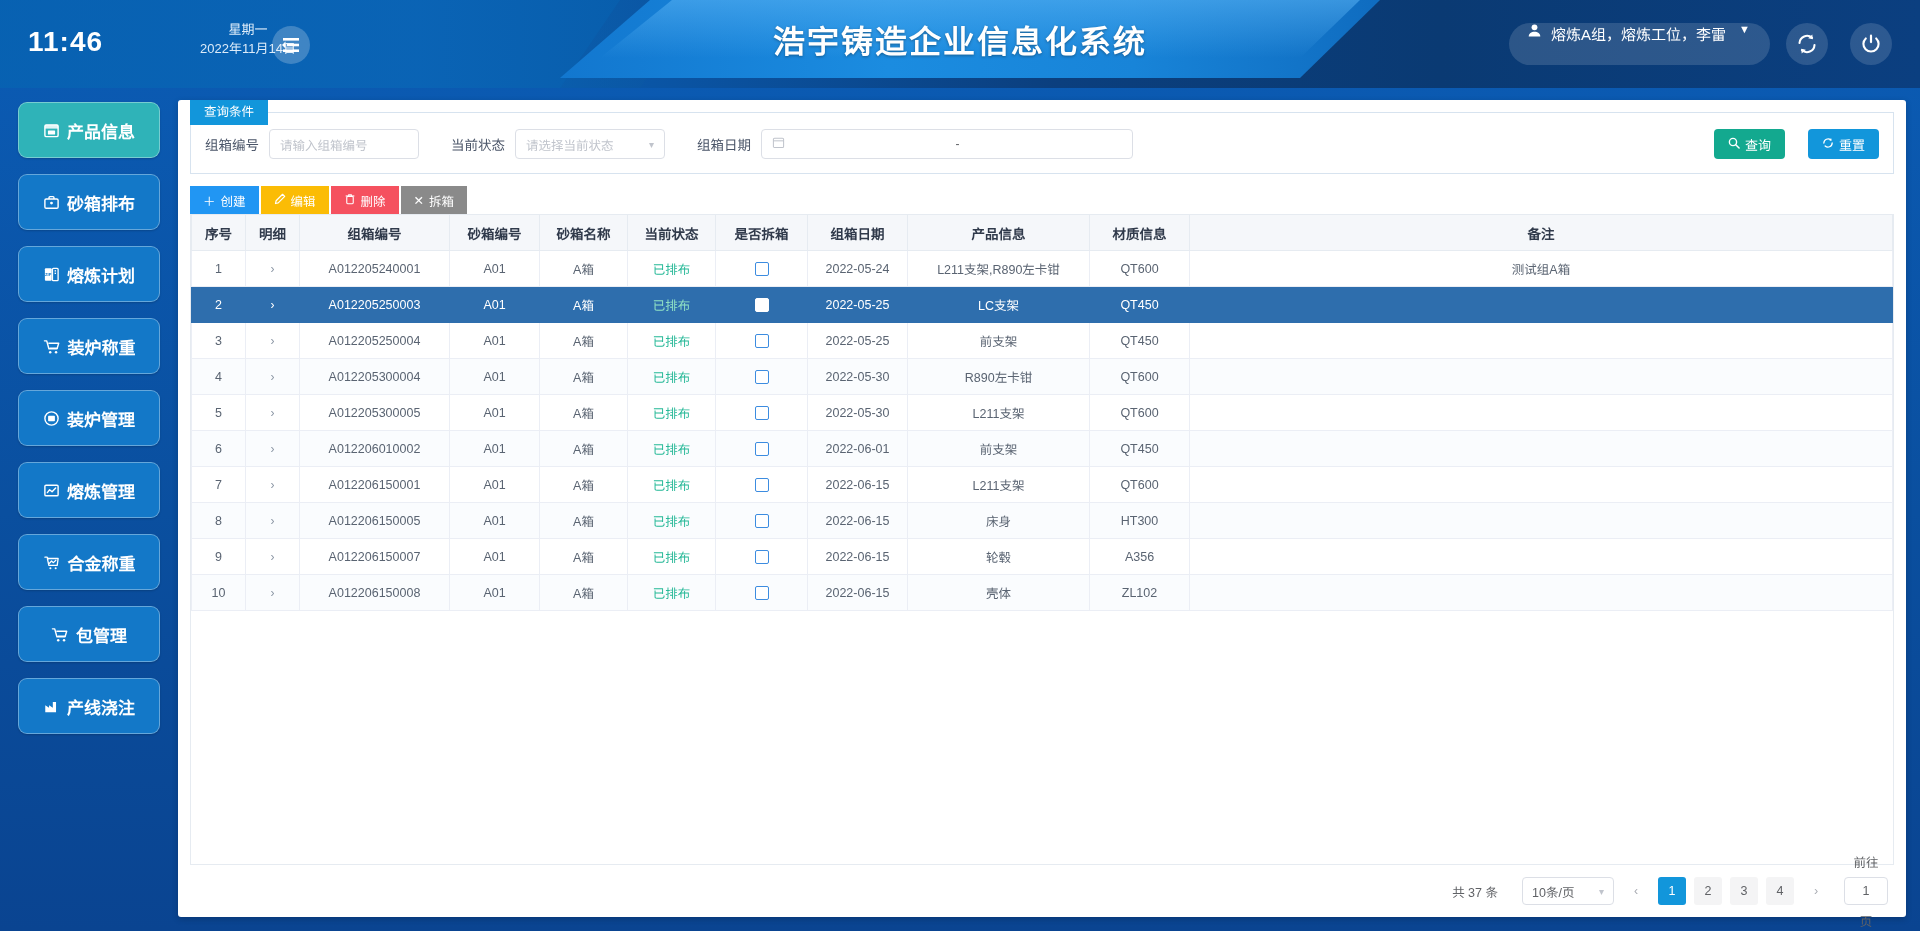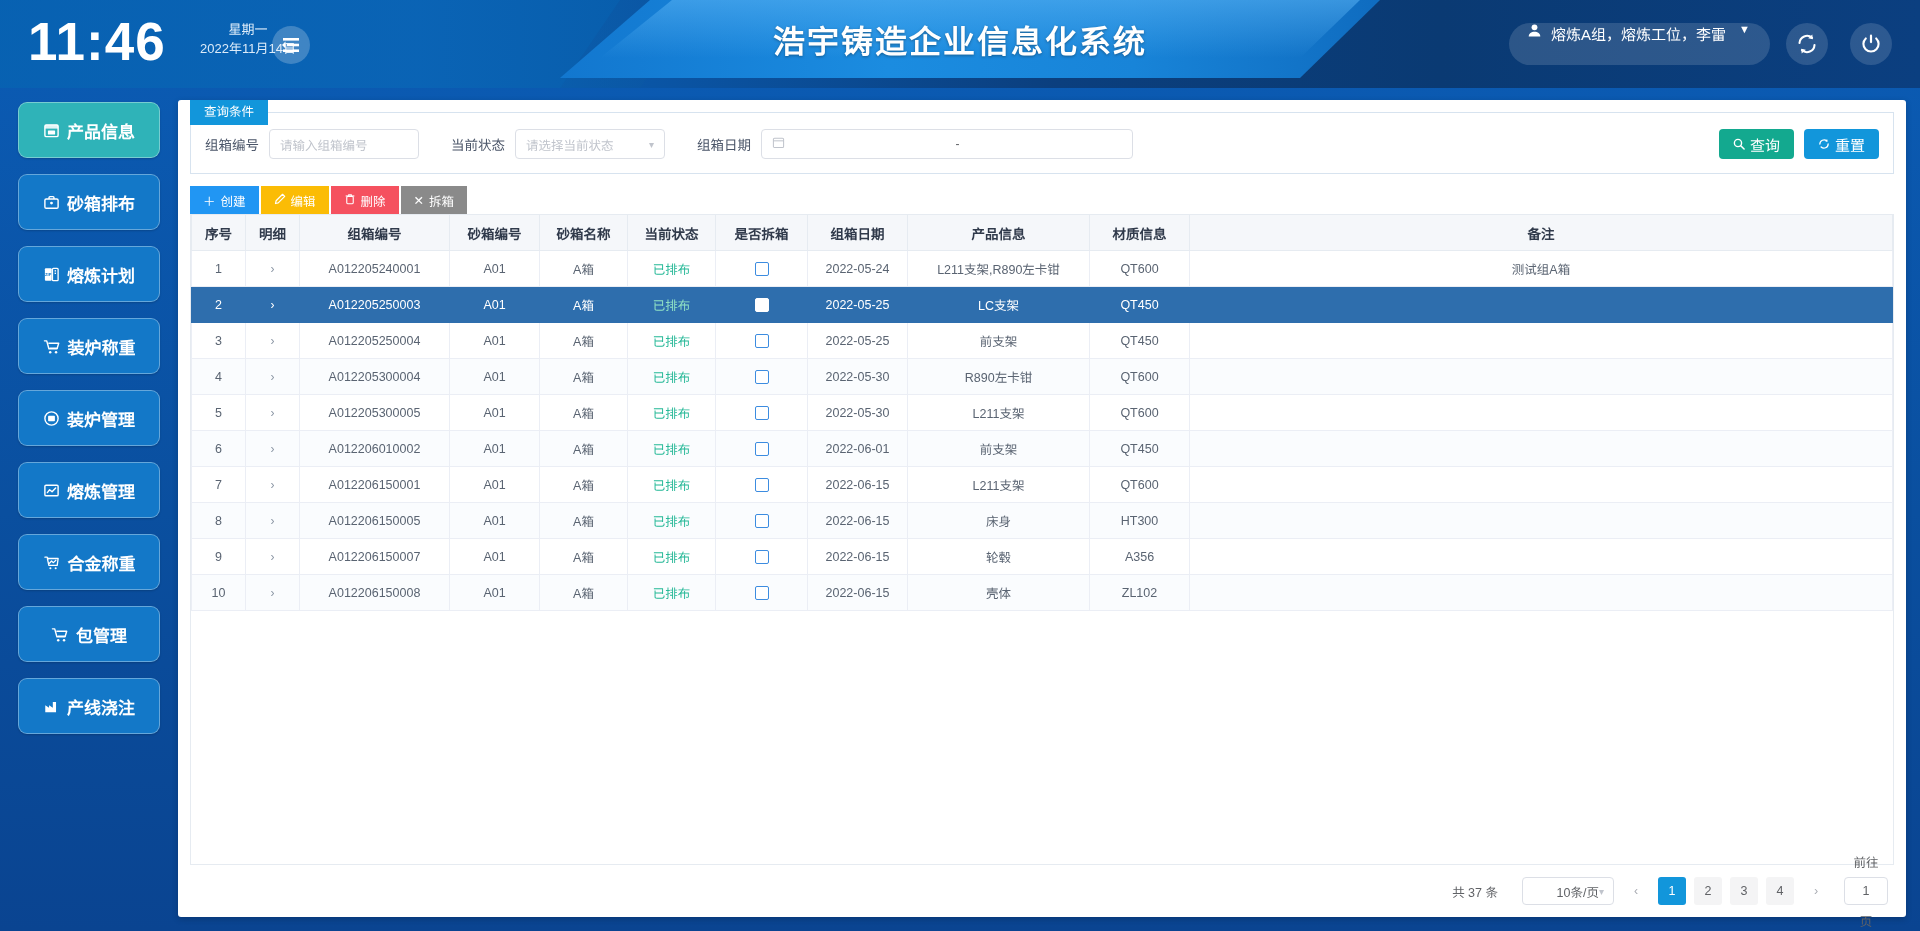--- a/index.html
+++ b/index.html
@@ -39,21 +39,21 @@
     background: linear-gradient(90deg, #1277cf 0%, #1b8ce0 40%, #1884d8 70%, #0f6cc0 100%);
     clip-path: polygon(90px 0, 820px 0, 740px 78px, 0 78px);
   }
   .hdr-center-band-glow {
     position: absolute; left: 600px; top: 0; width: 760px; height: 58px;
     background: linear-gradient(180deg, rgba(90,180,245,.55), rgba(30,130,215,0));
     clip-path: polygon(72px 0, 760px 0, 700px 58px, 0 58px);
   }
   .clock {
     position: absolute; left: 28px; top: 17px;
-    font-size: 53px; font-weight: bold; color: #fff;
+    font-size: 28px; font-weight: bold; color: #fff;
     letter-spacing: 1px; line-height: 50px;
   }
   .date-box {
     position: absolute; left: 200px; top: 20px;
     color: #dcebf9; font-size: 13px; line-height: 19px; text-align: center;
   }
   .date-box .dow { display: block; }
   .menu-toggle {
     position: absolute; left: 272px; top: 26px;
     width: 38px; height: 38px; border-radius: 50%;
@@ -149,24 +149,25 @@
     display: flex; align-items: center; padding: 0 10px;
   }
   .q-input.txt { width: 150px; }
   .q-input.sel { width: 150px; justify-content: space-between; }
   .q-input.date { width: 372px; gap: 8px; }
   .q-input .caret-dn { color: #c0c4cc; font-size: 10px; }
   .q-date-dash { flex: 1; text-align: center; color: #606266; font-size: 12px; }
   .q-spacer { flex: 1; }
   .btn {
     height: 30px; border-radius: 4px; border: none;
-    font-size: 15px; color: #fff;
+    font-size: 13px; color: #fff;
     display: inline-flex; align-items: center; gap: 5px;
     padding: 0 14px; cursor: pointer;
     font-family: inherit;
+    margin-left: 13px;
   }
   .btn.search { background: #13a98f; }
   .btn.reset  { background: #1296db; }
 
   
   .actions { display: flex; gap: 2px; margin-bottom: 0; }
   .act-btn {
     height: 28px; padding: 0 13px; border: none; cursor: pointer;
     color: #fff; font-size: 12.5px;
     display: inline-flex; align-items: center; gap: 5px;
@@ -208,21 +209,21 @@
 
   
   .pager {
     height: 52px; display: flex; align-items: center; justify-content: flex-end;
     gap: 8px; font-size: 12.5px; color: #606266;
     padding-right: 6px;
   }
   .pg-total { margin-right: 16px; }
   .pg-size {
     height: 28px; width: 92px; border: 1px solid #dcdfe6; border-radius: 4px;
-    display: flex; align-items: center; justify-content: flex-end;
+    display: flex; align-items: center; justify-content: space-between;
     padding: 0 9px; color: #606266; cursor: pointer;
   }
   .pg-size .caret-dn { color: #c0c4cc; font-size: 10px; }
   .pg-btn {
     min-width: 28px; height: 28px; border-radius: 3px;
     display: inline-flex; align-items: center; justify-content: center;
     background: #f4f4f5; color: #606266; cursor: pointer; font-size: 12.5px;
     padding: 0 6px;
   }
   .pg-btn.arrow { background: transparent; color: #a8abb2; }

